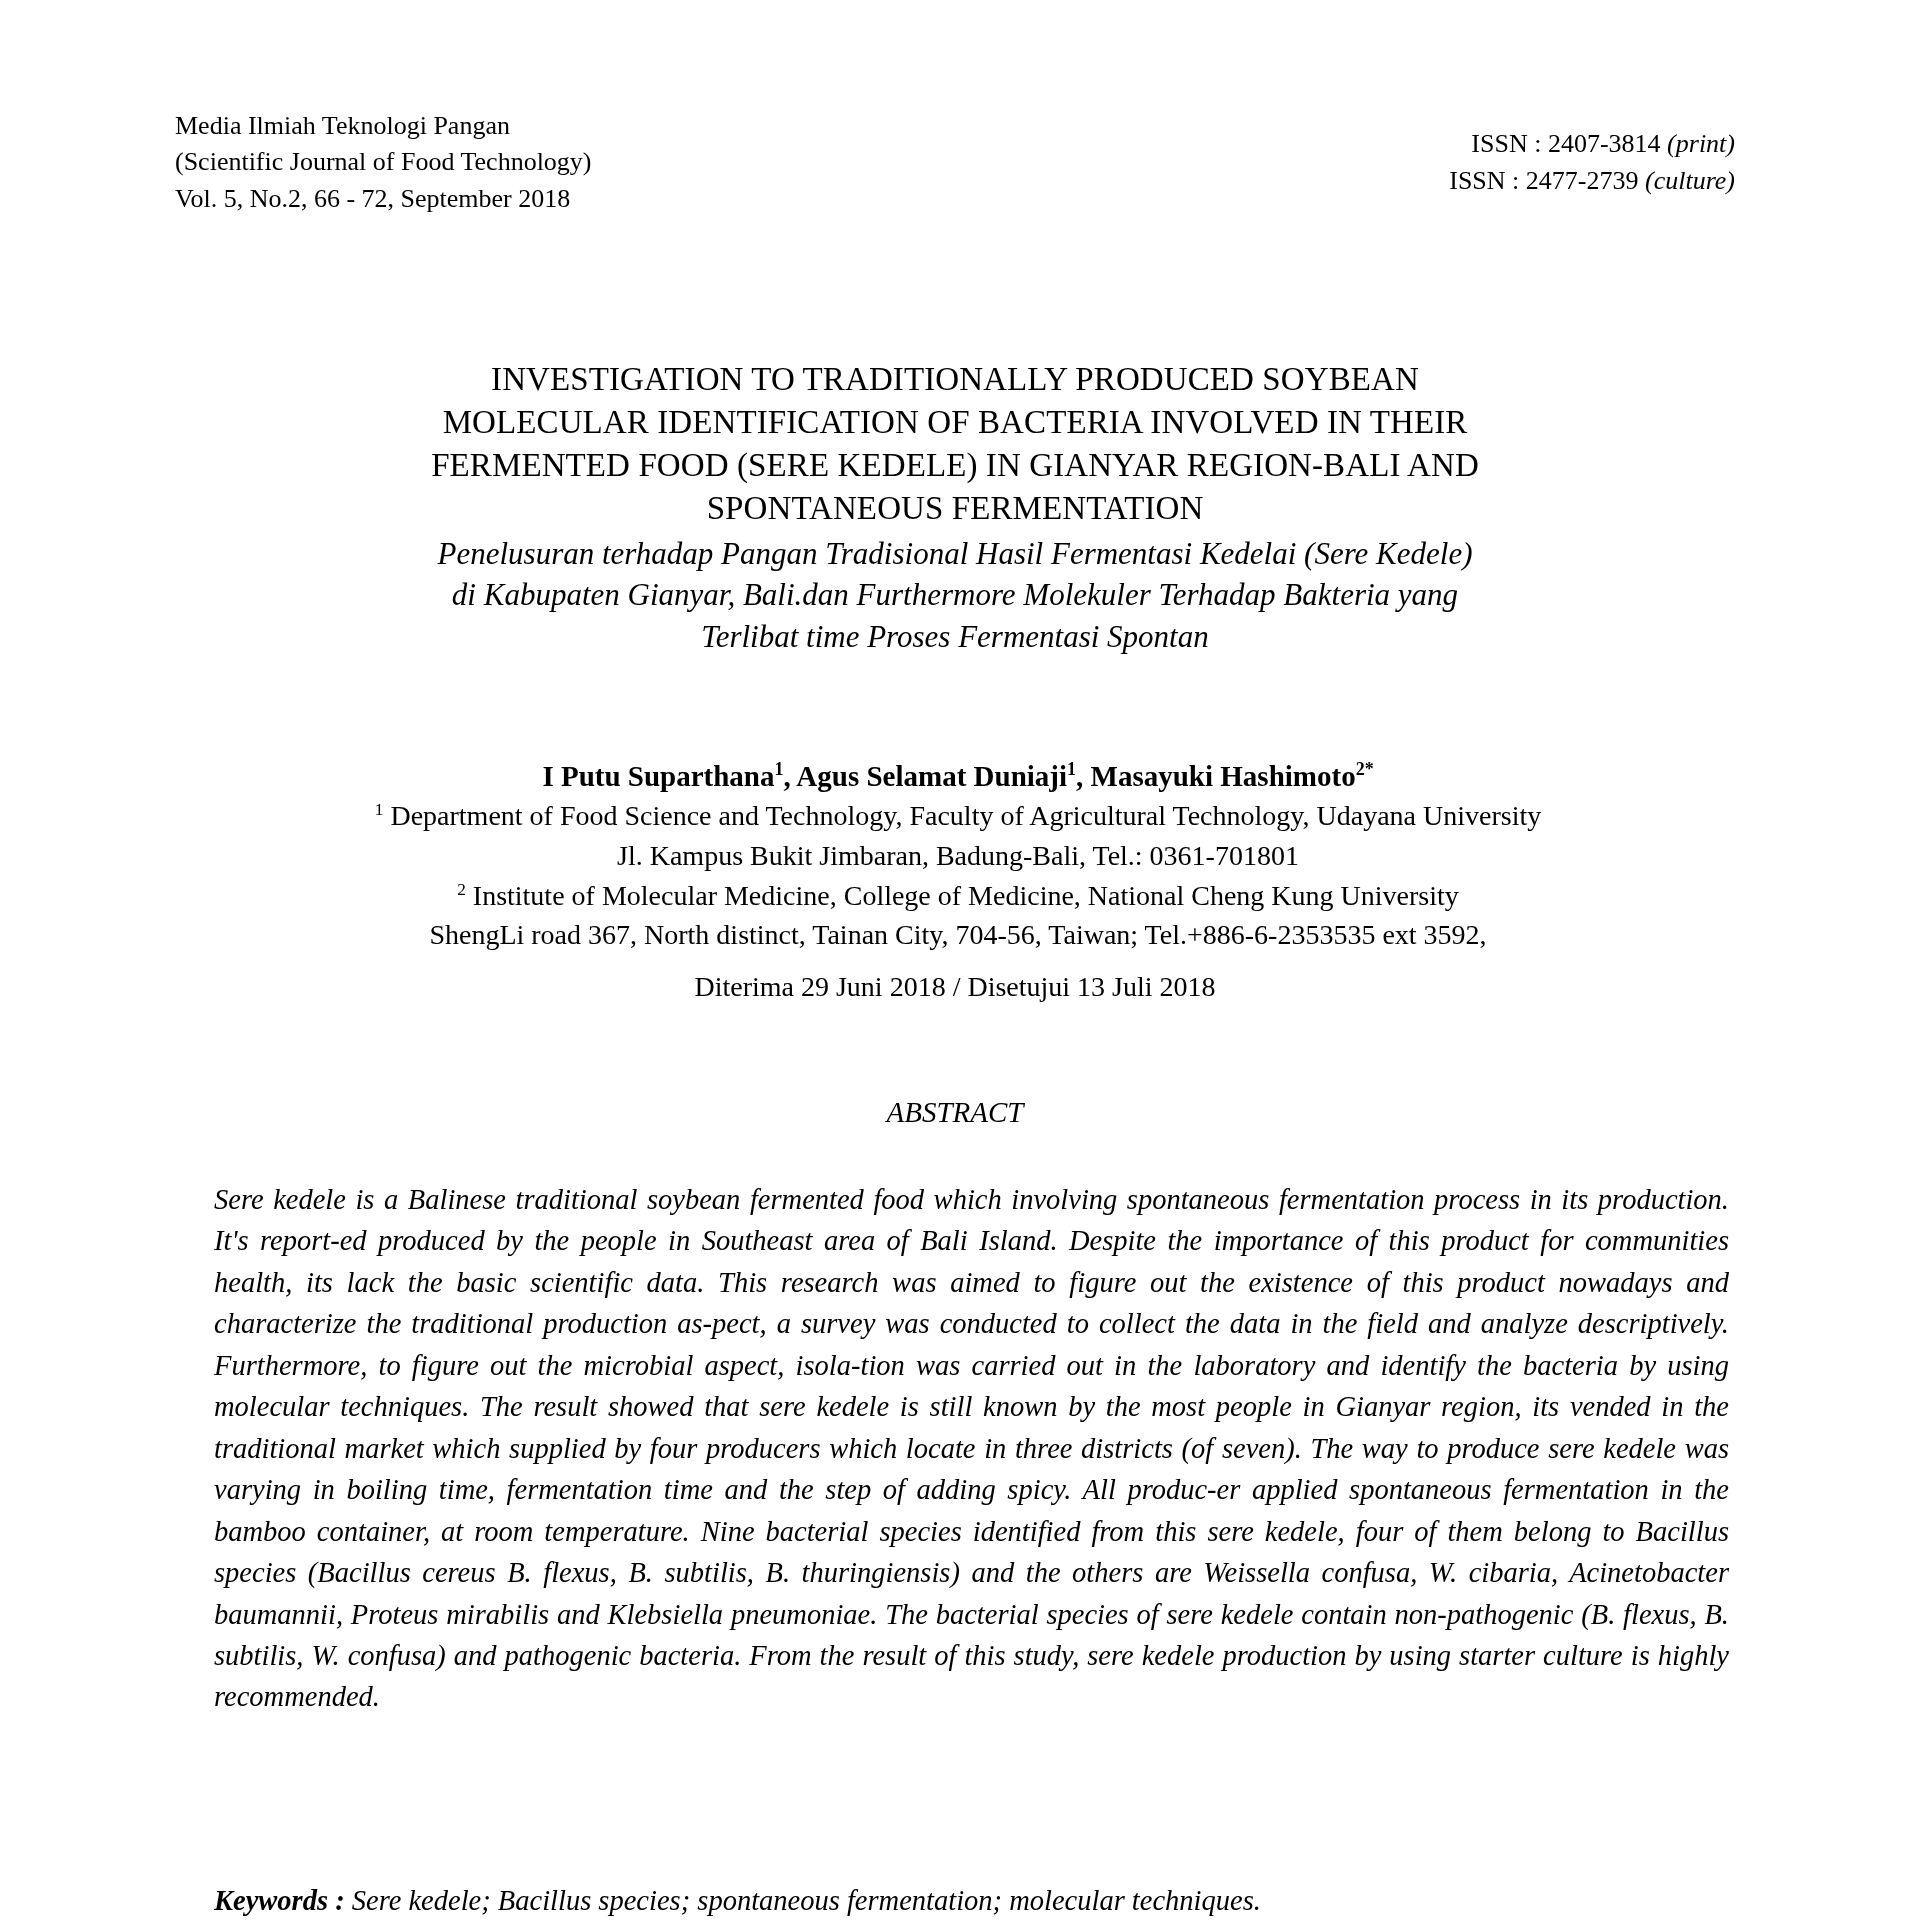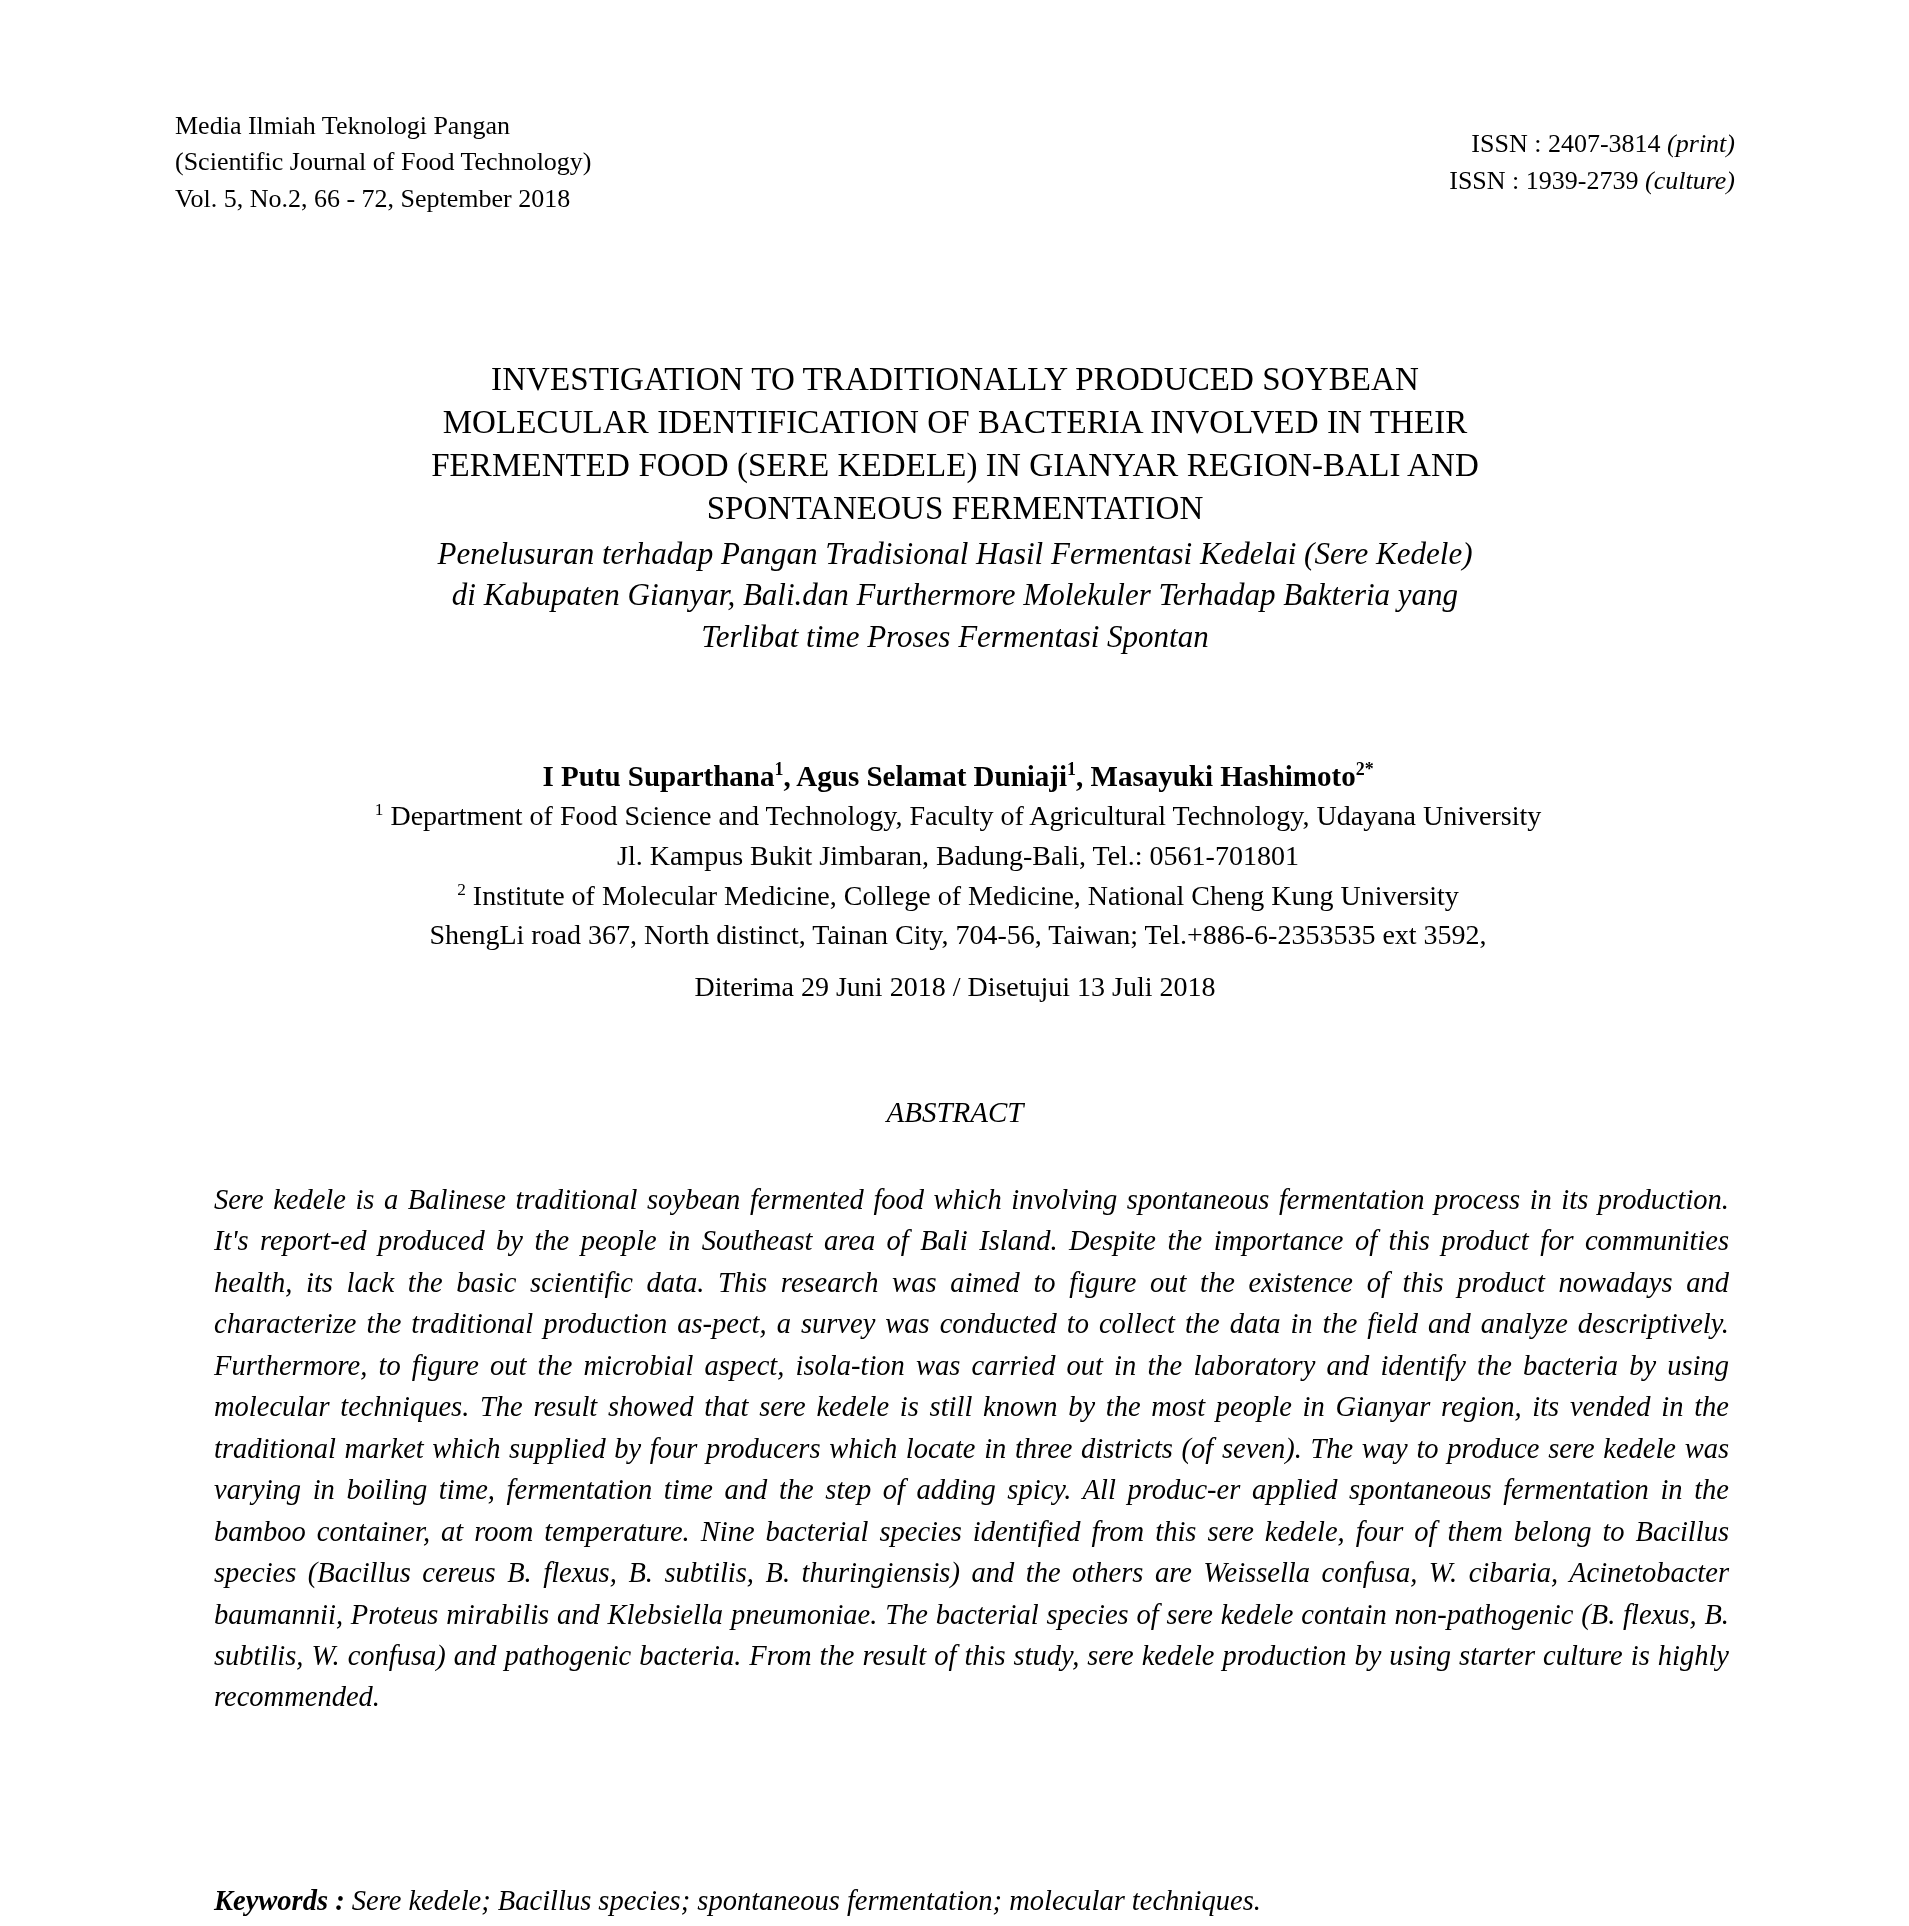--- a/index.html
+++ b/index.html
@@ -135,21 +135,21 @@
     <div class="masthead-left">
       <div>Media Ilmiah Teknologi Pangan</div>
       <div>(Scientific Journal of Food Technology)</div>
       <div>Vol. 5, No.2, 66 - 72, September 2018</div>
     </div>
     <div class="masthead-right">
       <div>
         <span>ISSN : 2407-3814 </span><span class="it">(print)</span>
       </div>
       <div>
-        <span>ISSN : 1939-2739 </span><span class="it">(culture)</span>
+        <span>ISSN : 2477-2739 </span><span class="it">(culture)</span>
       </div>
     </div>
   </div>
 
   <div class="title-block">
     <div class="title-main">
       <div>INVESTIGATION TO TRADITIONALLY PRODUCED SOYBEAN</div>
       <div>MOLECULAR IDENTIFICATION OF BACTERIA INVOLVED IN THEIR</div>
       <div>FERMENTED FOOD (SERE KEDELE) IN GIANYAR REGION-BALI AND</div>
       <div>SPONTANEOUS FERMENTATION</div>
@@ -159,21 +159,21 @@
       <div>di Kabupaten Gianyar, Bali.dan Furthermore Molekuler Terhadap Bakteria yang</div>
       <div>Terlibat time Proses Fermentasi Spontan</div>
     </div>
   </div>
 
   <div class="authors-block">
     <div class="authors-line"><span>I Putu Suparthana</span><sup>1</sup><span>, Agus Selamat Duniaji</span><sup>1</sup><span>, Masayuki Hashimoto</span><sup>2*</sup></div>
 
     <div class="affil"><span class="sup-lead">1</span><span> Department of Food Science and Technology, Faculty of Agricultural Technology, Udayana University</span></div>
 
-    <div class="affil">Jl. Kampus Bukit Jimbaran, Badung-Bali, Tel.: 0561-701801</div>
+    <div class="affil">Jl. Kampus Bukit Jimbaran, Badung-Bali, Tel.: 0361-701801</div>
 
     <div class="affil"><span class="sup-lead">2</span><span> Institute of Molecular Medicine, College of Medicine, National Cheng Kung University</span></div>
 
     <div class="affil">ShengLi road 367, North distinct, Tainan City, 704-56, Taiwan; Tel.+886-6-2353535 ext 3592,</div>
   </div>
 
   <div class="dates">Diterima 29 Juni 2018 / Disetujui 13 Juli 2018</div>
 
   <div class="abstract-heading">ABSTRACT</div>
   <div class="abstract-body">Sere kedele is a Balinese traditional soybean fermented food which involving spontaneous fermentation process in its production. It's report-ed produced by the people in Southeast area of Bali Island. Despite the importance of this product for communities health, its lack the basic scientific data. This research was aimed to figure out the existence of this product nowadays and characterize the traditional production as-pect, a survey was conducted to collect the data in the field and analyze descriptively. Furthermore, to figure out the microbial aspect, isola-tion was carried out in the laboratory and identify the bacteria by using molecular techniques. The result showed that sere kedele is still known by the most people in Gianyar region, its vended in the traditional market which supplied by four producers which locate in three districts (of seven). The way to produce sere kedele was varying in boiling time, fermentation time and the step of adding spicy. All produc-er applied spontaneous fermentation in the bamboo container, at room temperature. Nine bacterial species identified from this sere kedele, four of them belong to Bacillus species (Bacillus cereus B. flexus, B. subtilis, B. thuringiensis) and the others are Weissella confusa, W. cibaria, Acinetobacter baumannii, Proteus mirabilis and Klebsiella pneumoniae. The bacterial species of sere kedele contain non-pathogenic (B. flexus, B. subtilis, W. confusa) and pathogenic bacteria. From the result of this study, sere kedele production by using starter culture is highly recommended.</div>

